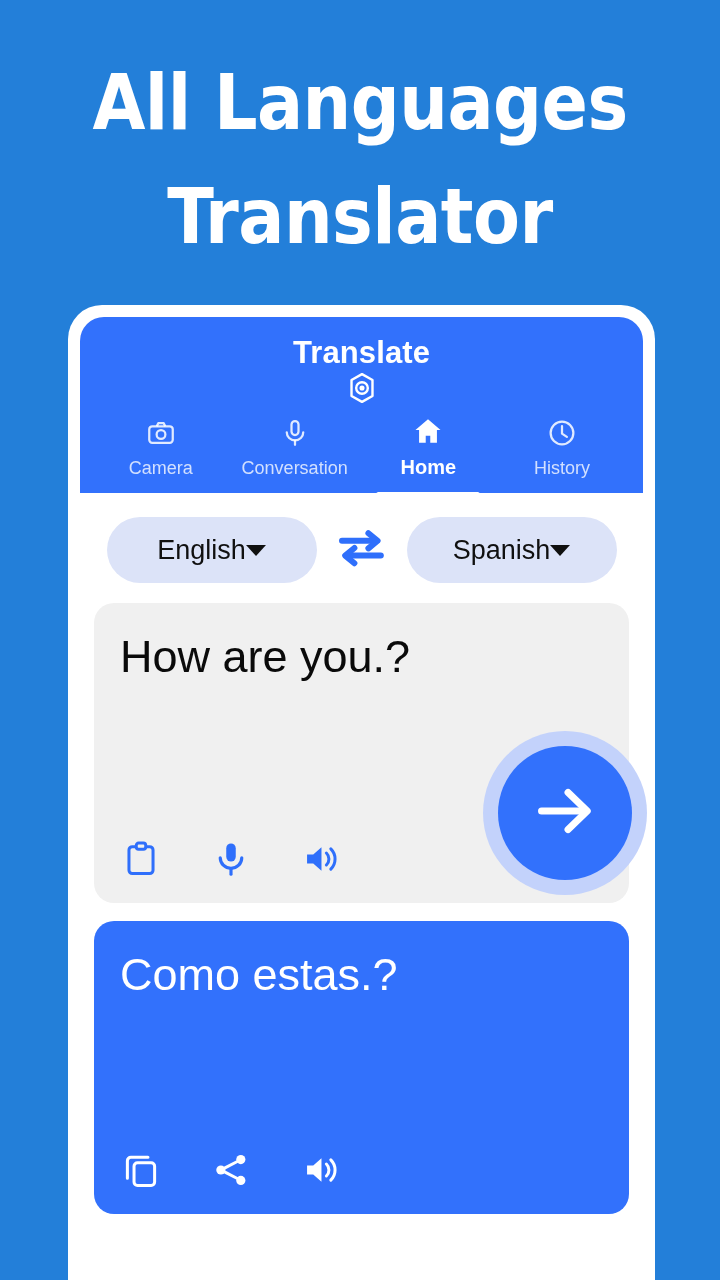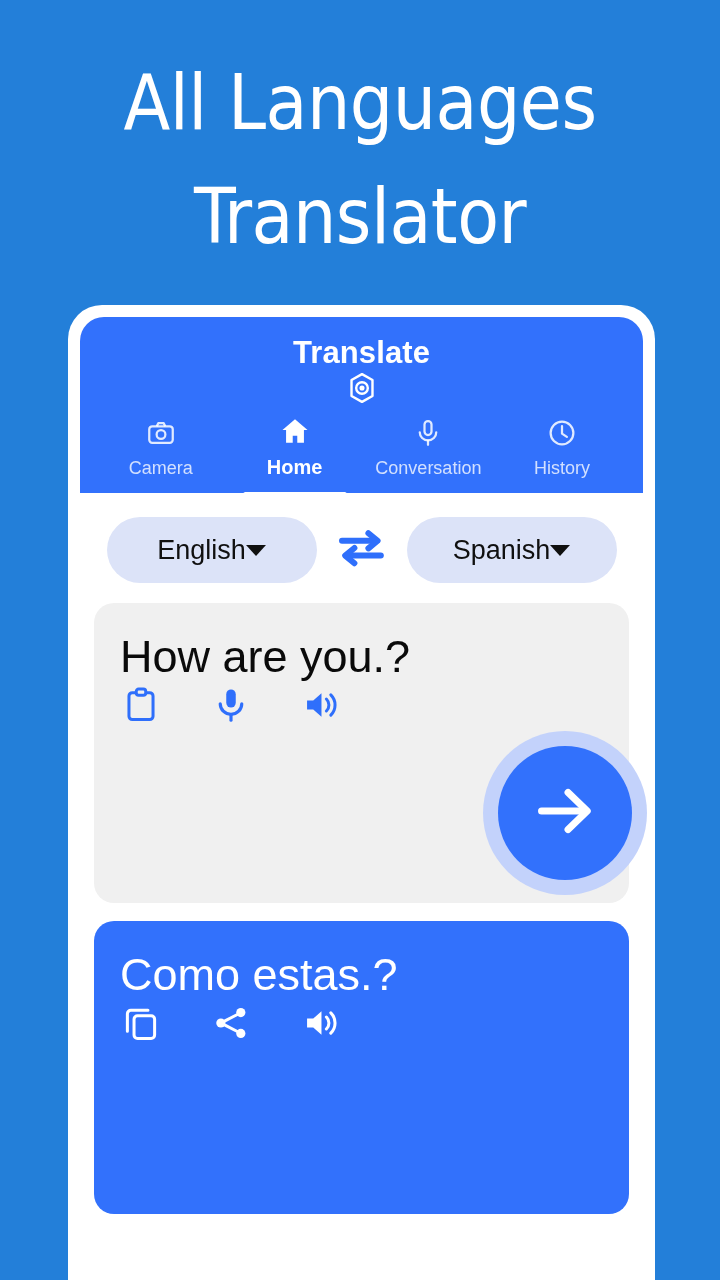--- a/index.html
+++ b/index.html
@@ -24,21 +24,21 @@
 
   
   .promo {
     position: absolute;
     top: 46px;
     left: 0;
     width: 720px;
     text-align: center;
     color: #ffffff;
     font-family: "DejaVu Sans Condensed", "Liberation Sans Narrow", "Liberation Sans", sans-serif;
-    font-weight: normal;
+    font-weight: bold;
     font-size: 76px;
     line-height: 114px;
     letter-spacing: -0.5px;
     white-space: pre-line;
   }
 
   
   .phone-frame {
     position: absolute;
     left: 68px;
@@ -181,20 +181,21 @@
     padding: 0 14px;
     margin-top: 20px;
   }
   .card {
     border-radius: 20px;
     box-sizing: border-box;
     padding: 28px 26px 22px 26px;
     position: relative;
     display: flex;
     flex-direction: column;
+    justify-content: space-between;
   }
   .card.input-card {
     background: #F0F0F0;
     height: 300px;
   }
   .card.output-card {
     background: #3271FC;
     height: 293px;
     margin-top: 18px;
   }
@@ -274,39 +275,39 @@
             <span class="tab-icon">
               <svg width="30" height="30" viewBox="0 0 24 24" fill="none">
                 <rect x="2.6" y="6.6" width="18.8" height="13.2" rx="2.4" stroke="rgba(255,255,255,0.85)" stroke-width="1.8"></rect>
                 <path d="M8.6 6.6 9.9 4.1h4.2l1.3 2.5" stroke="rgba(255,255,255,0.85)" stroke-width="1.8" stroke-linejoin="round" fill="none"></path>
                 <circle cx="12" cy="13.2" r="3.5" stroke="rgba(255,255,255,0.85)" stroke-width="1.8" fill="none"></circle>
               </svg>
             </span>
             <span class="tab-label">Camera</span>
           </div>
 
-          <div class="tab active">
-            <span class="tab-icon">
-              <svg width="32" height="32" viewBox="0 0 24 24">
-                <path d="M12 3.1 2.6 11.2h2.7v9.7h5.0v-5.4h3.4v5.4h5.0v-9.7h2.7z" fill="#ffffff"></path>
-              </svg>
-            </span>
-            <span class="tab-label">Home</span>
-            <span class="tab-underline"></span>
-          </div>
-
           <div class="tab">
             <span class="tab-icon">
               <svg width="30" height="30" viewBox="0 0 24 24" fill="none">
                 <rect x="9.2" y="2.4" width="5.6" height="11.2" rx="2.8" stroke="rgba(255,255,255,0.85)" stroke-width="1.8"></rect>
                 <path d="M5.4 11.4c0 3.6 2.9 6.5 6.6 6.5s6.6-2.9 6.6-6.5" stroke="rgba(255,255,255,0.85)" stroke-width="1.8" fill="none" stroke-linecap="round"></path>
                 <path d="M12 18v3.4" stroke="rgba(255,255,255,0.85)" stroke-width="1.8" stroke-linecap="round"></path>
               </svg>
             </span>
             <span class="tab-label">Conversation</span>
+          </div>
+
+          <div class="tab active">
+            <span class="tab-icon">
+              <svg width="32" height="32" viewBox="0 0 24 24">
+                <path d="M12 3.1 2.6 11.2h2.7v9.7h5.0v-5.4h3.4v5.4h5.0v-9.7h2.7z" fill="#ffffff"></path>
+              </svg>
+            </span>
+            <span class="tab-label">Home</span>
+            <span class="tab-underline"></span>
           </div>
 
           <div class="tab">
             <span class="tab-icon">
               <svg width="30" height="30" viewBox="0 0 24 24" fill="none">
                 <circle cx="12" cy="12" r="9.1" stroke="rgba(255,255,255,0.85)" stroke-width="1.8"></circle>
                 <path d="M12 6.4v6.1l3.9 2.6" stroke="rgba(255,255,255,0.85)" stroke-width="1.8" stroke-linecap="round" stroke-linejoin="round" fill="none"></path>
               </svg>
             </span>
             <span class="tab-label">History</span>

